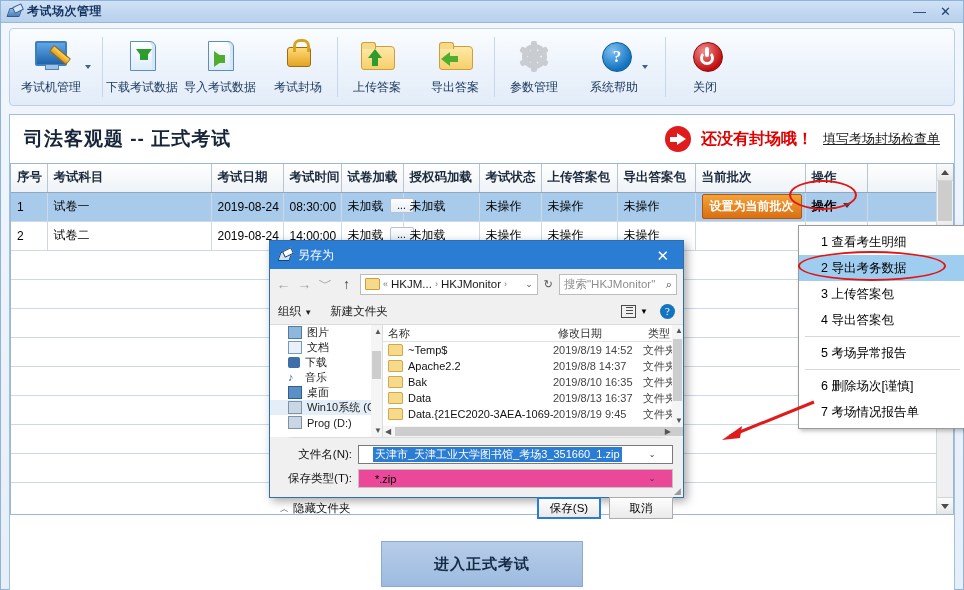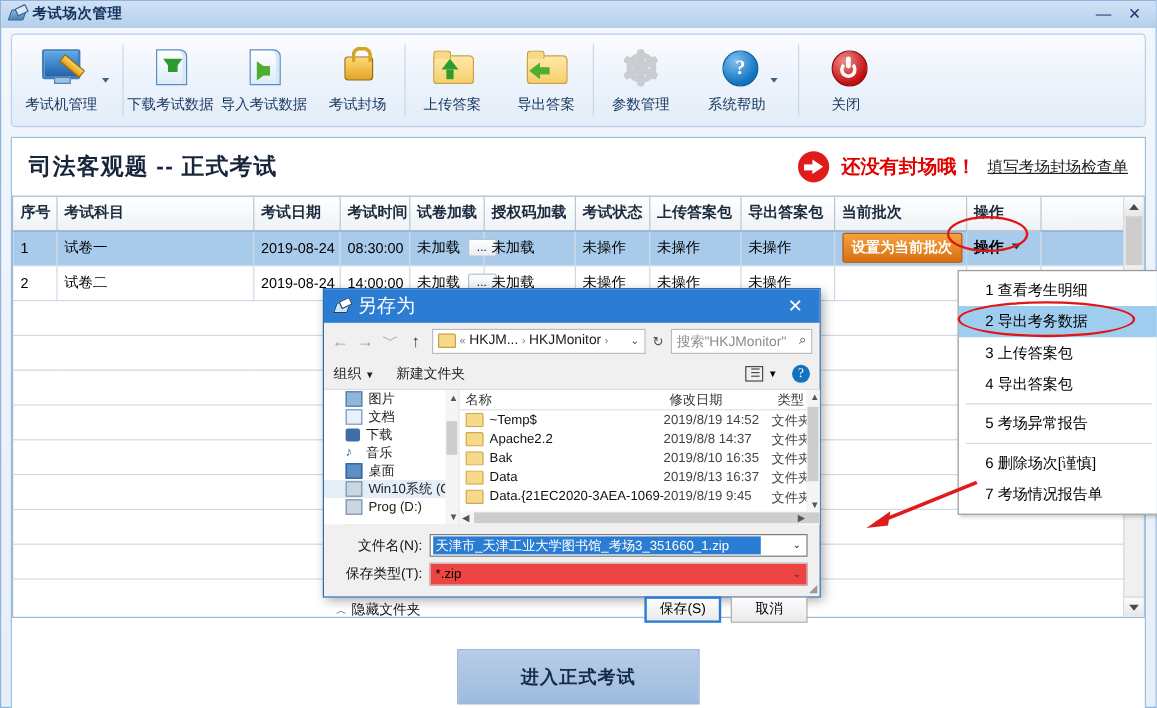--- a/index.html
+++ b/index.html
@@ -154,21 +154,21 @@
   
   .dlg{position:absolute;left:268px;top:239px;width:415px;height:258px;background:#f0f0f0;
        border:1px solid #2f6fb0;box-shadow:3px 3px 9px rgba(0,0,0,.35);z-index:60;
        font-size:11.5px;box-sizing:border-box;}
   .dlg-tb{height:28px;background:#2b7cd3;display:flex;align-items:center;padding:0 4px;box-sizing:border-box;}
   .dlg-tb .dico{width:15px;height:13px;margin:0 5px 0 4px;position:relative;}
   .dlg-tb .dico .a{position:absolute;left:1px;top:3px;width:10px;height:7px;background:#cfe3f8;
       transform:skewX(-20deg);border:1px solid #17416e;}
   .dlg-tb .dico .b{position:absolute;left:5px;top:0;width:8px;height:5px;background:#fff;
       border:1px solid #17416e;transform:rotate(-25deg);}
-  .dlg-title{color:#fff;font-size:16px;}
+  .dlg-title{color:#fff;font-size:12px;}
   .dlg-close{margin-left:auto;color:#fff;font-size:15px;padding:0 10px;line-height:1;}
   .dlg-nav{height:30px;display:flex;align-items:center;padding:0 6px;gap:6px;box-sizing:border-box;}
   .navbtn{color:#a0a0a0;font-size:14px;width:15px;text-align:center;}
   .navbtn.on{color:#3f3f3f;}
   .crumb{flex:1;height:21px;background:#fff;border:1px solid #bcbcbc;display:flex;align-items:center;
          padding:0 4px;gap:3px;box-sizing:border-box;}
   .crumb .fold{width:13px;height:10px;background:#f6d98a;border:1px solid #c9a03c;border-radius:1px 2px 1px 1px;}
   .crumb .seg{color:#1a1a1a;}
   .crumb .sep{color:#7a7a7a;font-size:9px;}
   .crumb .cv{margin-left:auto;color:#555;font-size:9px;}
@@ -207,22 +207,22 @@
   .ffold{width:13px;height:10px;flex:0 0 13px;background:#f6d98a;border:1px solid #cfa945;border-radius:1px 2px 1px 1px;}
   .fp-vs{position:absolute;right:0;top:0;width:11px;height:calc(100% - 11px);background:#f5f5f5;}
   .fp-vs-thumb{position:absolute;left:1px;top:14px;width:9px;height:62px;background:#cdcdcd;}
   .fp-hs{position:absolute;left:0;bottom:0;height:11px;width:100%;background:#f5f5f5;}
   .fp-hs-thumb{position:absolute;left:12px;top:1px;height:9px;width:330px;background:#cdcdcd;}
   .hs-ar{position:absolute;font-size:8px;color:#555;top:1px;}
   .dlg-fields{padding:7px 10px 0 10px;}
   .frow2{display:flex;align-items:center;height:19px;margin-bottom:5px;}
   .flabel{width:72px;text-align:right;padding-right:6px;font-size:11.5px;color:#111;}
   .fctrl{flex:1;height:19px;border:1px solid #7a7a7a;background:#fff;display:flex;align-items:center;
-         padding:0 2px;box-sizing:border-box;gap:24px;}
-  .fctrl.dis{background:#ef4444;border-color:#c2c2c2;}
+         padding:0 14px;box-sizing:border-box;gap:24px;}
+  .fctrl.dis{background:#ec4899;border-color:#c2c2c2;}
   .fval{flex:1;font-size:11px;padding:0 2px;overflow:hidden;white-space:nowrap;}
   .fval.selected{background:#2b7cd3;color:#fff;}
   .fcaret{width:12px;text-align:center;font-size:8px;color:#333;}
   .dlg-foot{display:flex;align-items:center;padding:4px 10px 0 10px;}
   .hidefold{font-size:11.5px;color:#111;}
   .hidefold .car{font-size:9px;margin-right:4px;color:#333;}
   .dlg-btns{margin-left:auto;display:flex;gap:8px;}
   .dbtn{width:64px;height:22px;background:linear-gradient(#fdfdfd,#eaeaea);border:1px solid #adadad;
         font-size:11.5px;text-align:center;line-height:21px;box-sizing:border-box;}
   .dbtn.def{border:2px solid #2b7cd3;line-height:19px;}

